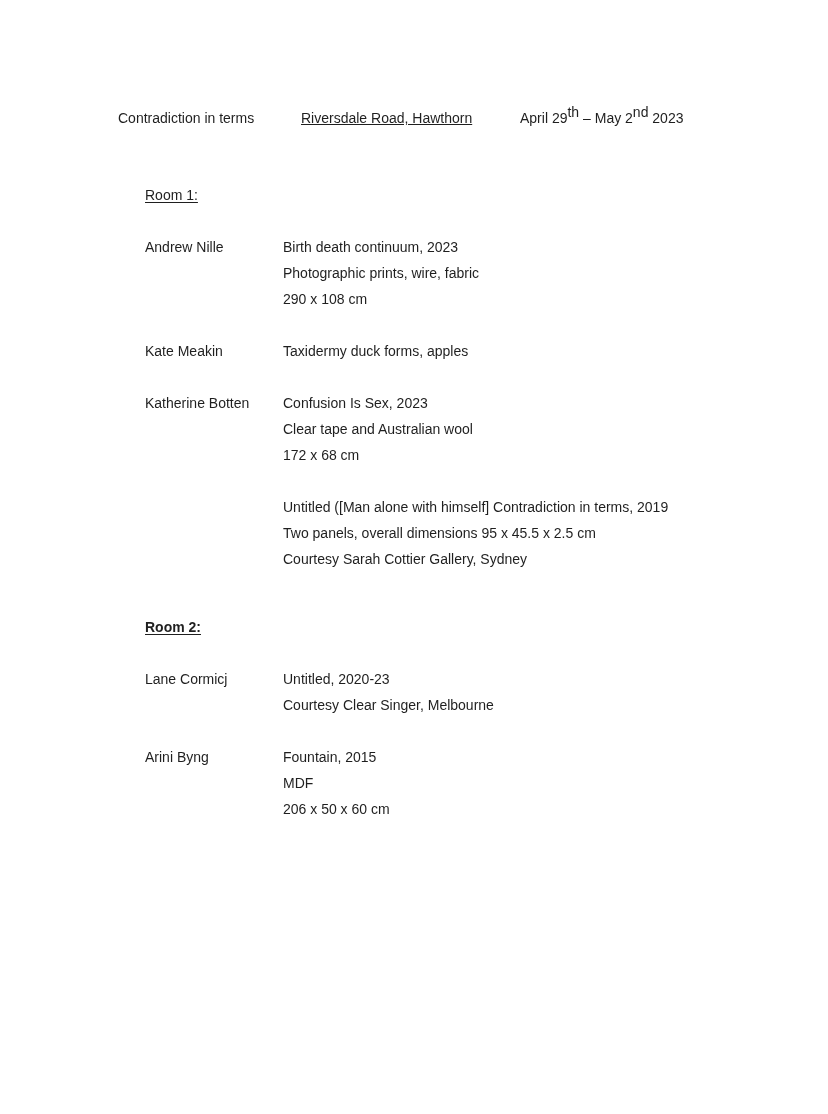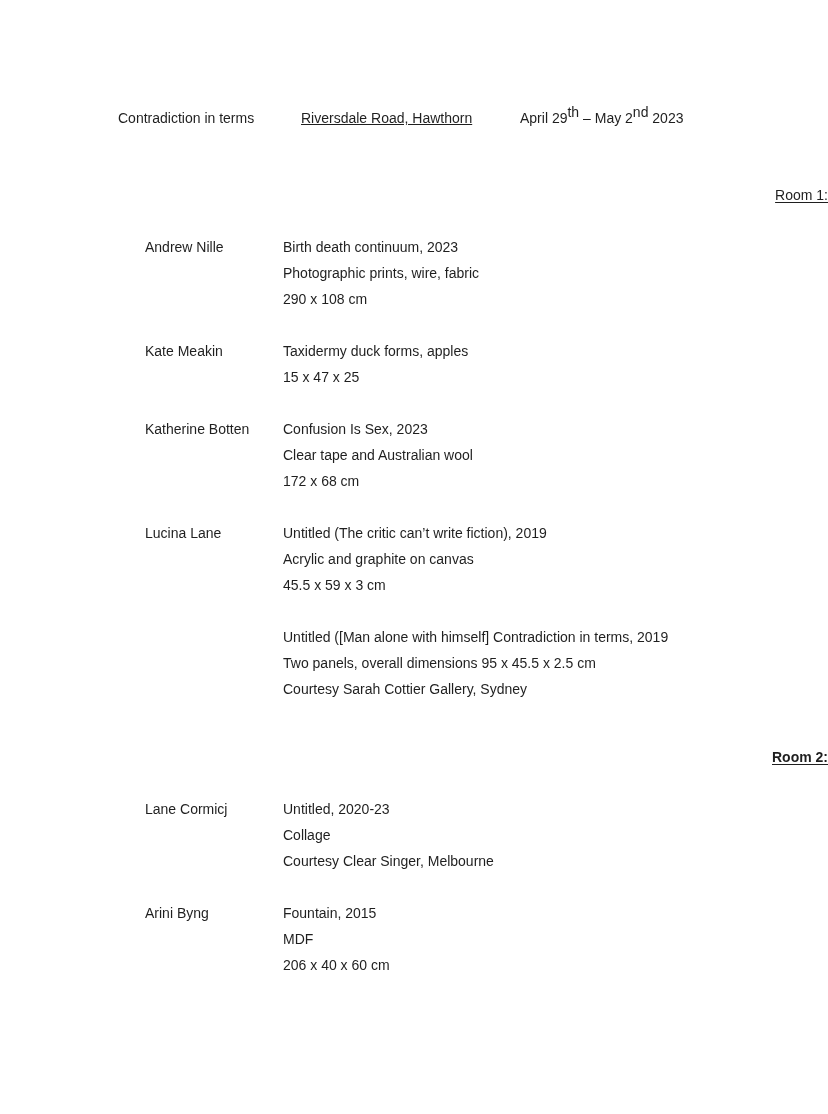--- a/index.html
+++ b/index.html
@@ -42,21 +42,20 @@
   sup.ordinal {
     font-size: 14px;
     line-height: 0;
     vertical-align: 6px;
   }
   .room-heading {
     margin-left: 145px;
     line-height: 26px;
     text-decoration: underline;
     text-underline-offset: 2px;
-    text-align: right;
   }
   #room1-heading { margin-top: 51px; }
   #room2-heading { margin-top: 42px; font-weight: bold; }
   .entry {
     display: flex;
     margin: 26px 0 0 145px;
     line-height: 26px;
     justify-content: center;
   }
   .artist {
@@ -86,67 +85,57 @@
         <div class="detail-line">Birth death continuum, 2023</div>
         <div class="detail-line">Photographic prints, wire, fabric</div>
         <div class="detail-line">290 x 108 cm</div>
       </div>
     </div>
 
     <div class="entry">
       <div class="artist">Kate Meakin</div>
       <div class="details">
         <div class="detail-line">Taxidermy duck forms, apples</div>
-        <div class="detail-line">15 x 47 x 25</div>
       </div>
     </div>
 
     <div class="entry">
       <div class="artist">Katherine Botten</div>
       <div class="details">
         <div class="detail-line">Confusion Is Sex, 2023</div>
         <div class="detail-line">Clear tape and Australian wool</div>
         <div class="detail-line">172 x 68 cm</div>
       </div>
     </div>
 
-    <div class="entry">
-      <div class="artist">Lucina Lane</div>
-      <div class="details">
-        <div class="detail-line">Untitled (The critic can’t write fiction), 2019</div>
-        <div class="detail-line">Acrylic and graphite on canvas</div>
-        <div class="detail-line">45.5 x 59 x 3 cm</div>
-      </div>
-    </div>
 
     <div class="entry">
       <div class="artist"></div>
       <div class="details">
         <div class="detail-line">Untitled ([Man alone with himself] Contradiction in terms, 2019</div>
         <div class="detail-line">Two panels, overall dimensions 95 x 45.5 x 2.5 cm</div>
         <div class="detail-line">Courtesy Sarah Cottier Gallery, Sydney</div>
       </div>
     </div>
   </div>
 
   <div class="section">
     <div class="room-heading" id="room2-heading">Room 2:</div>
 
     <div class="entry">
       <div class="artist">Lane Cormicj</div>
       <div class="details">
         <div class="detail-line">Untitled, 2020-23</div>
-        <div class="detail-line">Collage</div>
         <div class="detail-line">Courtesy Clear Singer, Melbourne</div>
       </div>
     </div>
 
     <div class="entry">
       <div class="artist">Arini Byng</div>
       <div class="details">
         <div class="detail-line">Fountain, 2015</div>
         <div class="detail-line">MDF</div>
-        <div class="detail-line">206 x 40 x 60 cm</div>
+        <div class="detail-line">206 x 50 x 60 cm</div>
       </div>
     </div>
   </div>
 
 </div>
 
 </body></html>

